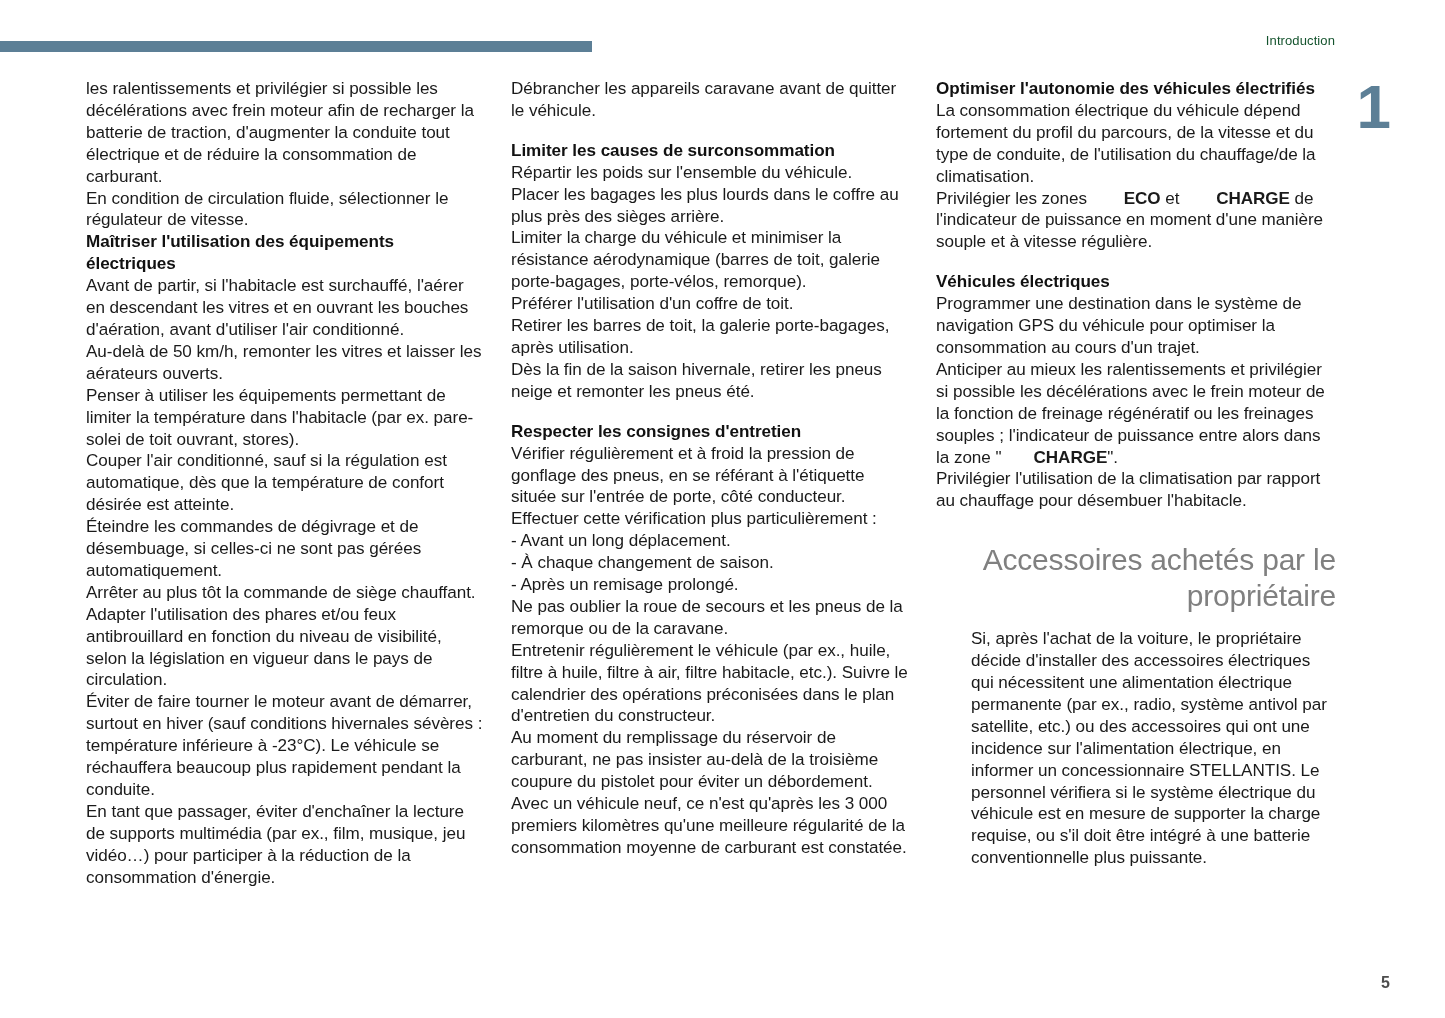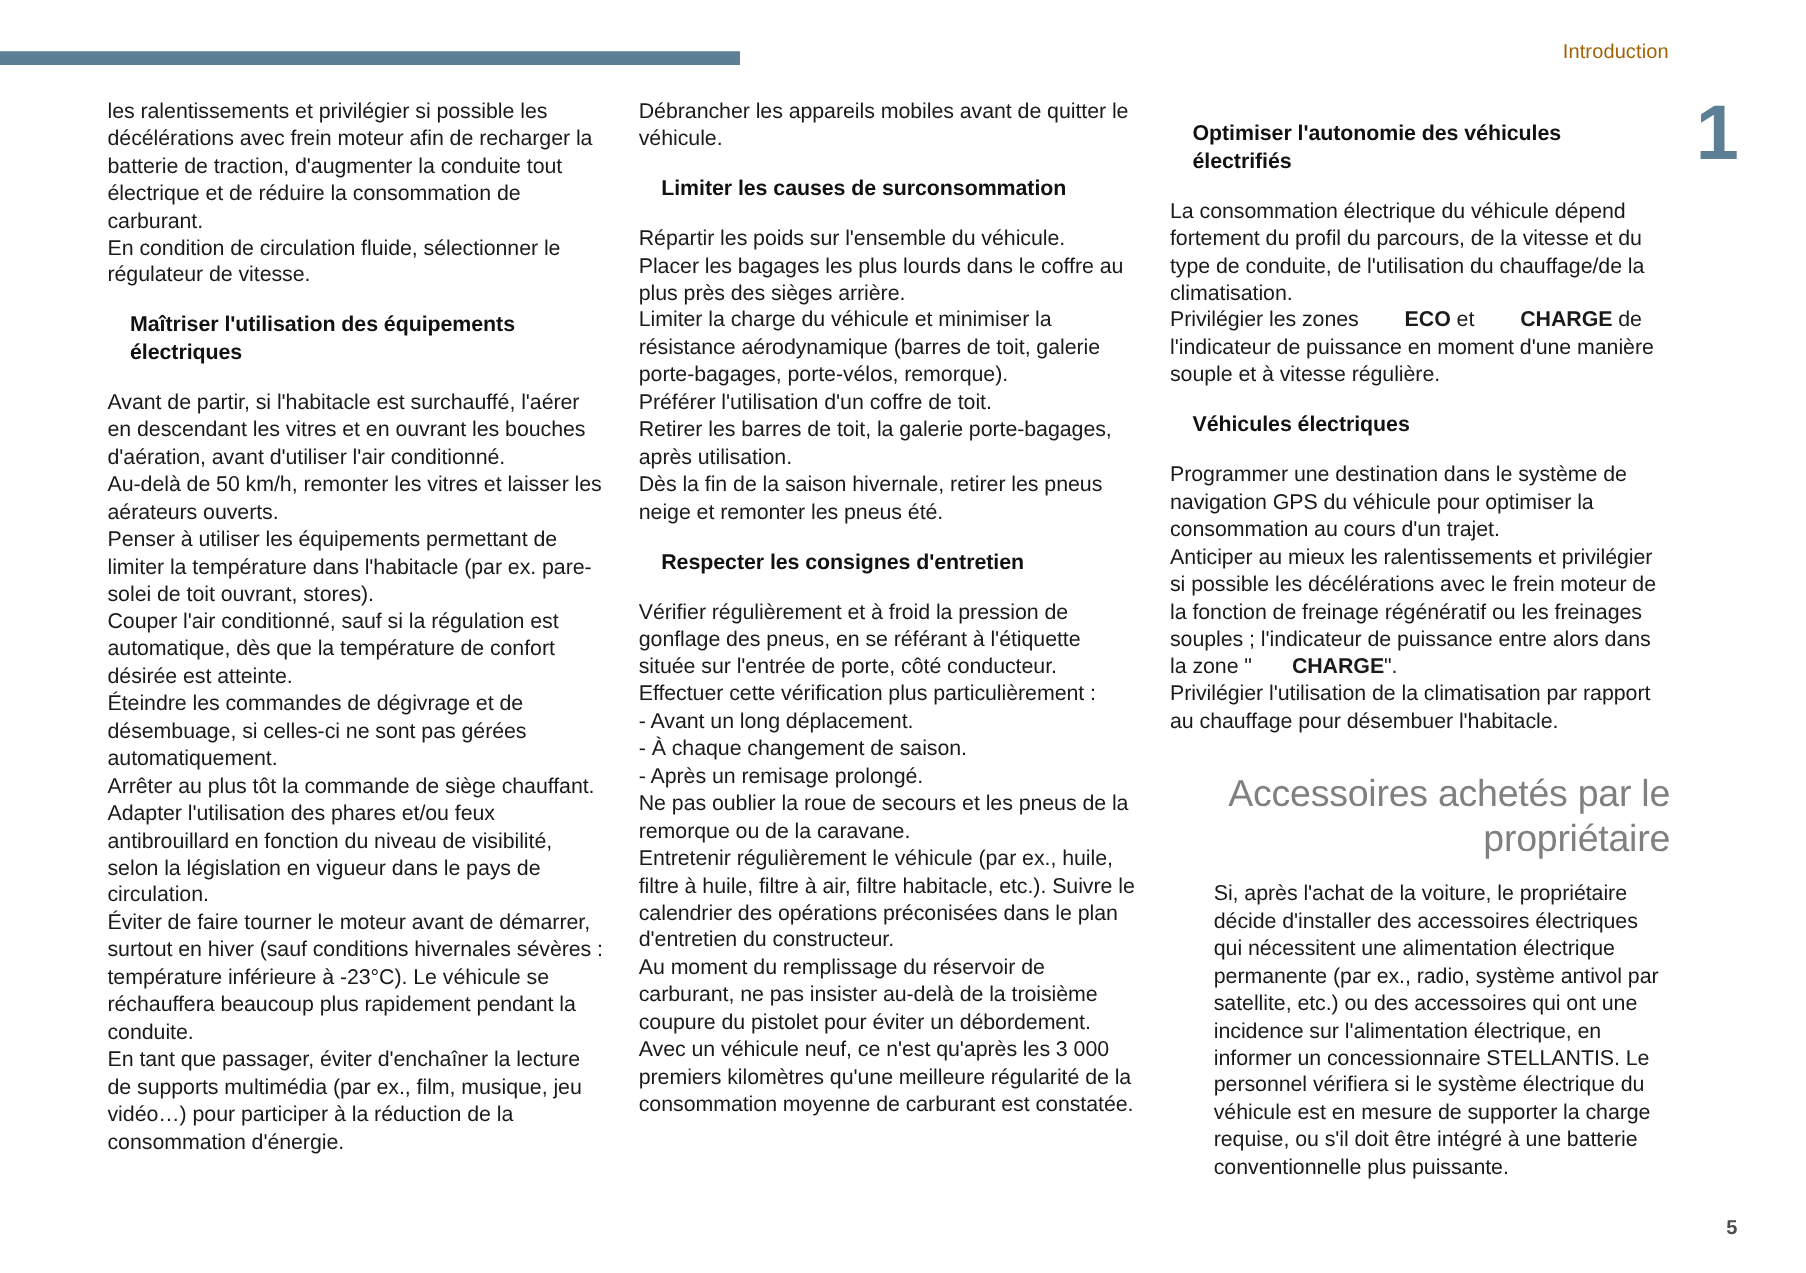--- a/index.html
+++ b/index.html
@@ -28,22 +28,22 @@
     left: 0;
     top: 41px;
     width: 592px;
     height: 11px;
     background: #5c7f96;
   }
   .header-title {
     position: absolute;
     right: 110px;
     top: 33px;
-    font-size: 16px;
-    color: #a16207;
+    font-size: 13px;
+    color: #14532d;
     letter-spacing: 0.1px;
     white-space: nowrap;
   }
   .chapter-number {
     position: absolute;
     right: 55px;
     top: 76px;
     font-size: 62px;
     font-weight: bold;
     color: #5c7f96;
@@ -72,21 +72,21 @@
   p {
     margin: 0;
     font-size: 17.1px;
     line-height: 21.9px;
     color: #1a1a1a;
     letter-spacing: -0.05px;
   }
   p.body + p.body { margin-top: 0; }
 
   h3.sub {
-    margin: 18px;
+    margin: 0;
     font-size: 17.1px;
     line-height: 21.9px;
     font-weight: bold;
     color: #111111;
     letter-spacing: -0.05px;
   }
   .gap-before { margin-top: 18px !important; }
 
   h2.section-title {
     margin: 0;
@@ -131,21 +131,21 @@
         <p class="body">Au-delà de 50 km/h, remonter les vitres et laisser les aérateurs ouverts.</p>
         <p class="body">Penser à utiliser les équipements permettant de limiter la température dans l'habitacle (par ex. pare-solei de toit ouvrant, stores).</p>
         <p class="body">Couper l'air conditionné, sauf si la régulation est automatique, dès que la température de confort désirée est atteinte.</p>
         <p class="body">Éteindre les commandes de dégivrage et de désembuage, si celles-ci ne sont pas gérées automatiquement.</p>
         <p class="body">Arrêter au plus tôt la commande de siège chauffant.</p>
         <p class="body">Adapter l'utilisation des phares et/ou feux antibrouillard en fonction du niveau de visibilité, selon la législation en vigueur dans le pays de circulation.</p>
         <p class="body">Éviter de faire tourner le moteur avant de démarrer, surtout en hiver (sauf conditions hivernales sévères : température inférieure à -23°C). Le véhicule se réchauffera beaucoup plus rapidement pendant la conduite.</p>
         <p class="body">En tant que passager, éviter d'enchaîner la lecture de supports multimédia (par ex., film, musique, jeu vidéo…) pour participer à la réduction de la consommation d'énergie.</p>
       </div>
     <div class="col" id="col1">
-        <p class="body">Débrancher les appareils mobiles avant de quitter le véhicule.</p>
+        <p class="body">Débrancher les appareils caravane avant de quitter le véhicule.</p>
         <h3 class="sub gap-before">Limiter les causes de surconsommation</h3>
         <p class="body">Répartir les poids sur l'ensemble du véhicule.</p>
         <p class="body">Placer les bagages les plus lourds dans le coffre au plus près des sièges arrière.</p>
         <p class="body">Limiter la charge du véhicule et minimiser la résistance aérodynamique (barres de toit, galerie porte-bagages, porte-vélos, remorque).</p>
         <p class="body">Préférer l'utilisation d'un coffre de toit.</p>
         <p class="body">Retirer les barres de toit, la galerie porte-bagages, après utilisation.</p>
         <p class="body">Dès la fin de la saison hivernale, retirer les pneus neige et remonter les pneus été.</p>
         <h3 class="sub gap-before">Respecter les consignes d'entretien</h3>
         <p class="body">Vérifier régulièrement et à froid la pression de gonflage des pneus, en se référant à l'étiquette située sur l'entrée de porte, côté conducteur.</p>
         <p class="body">Effectuer cette vérification plus particulièrement :</p>

